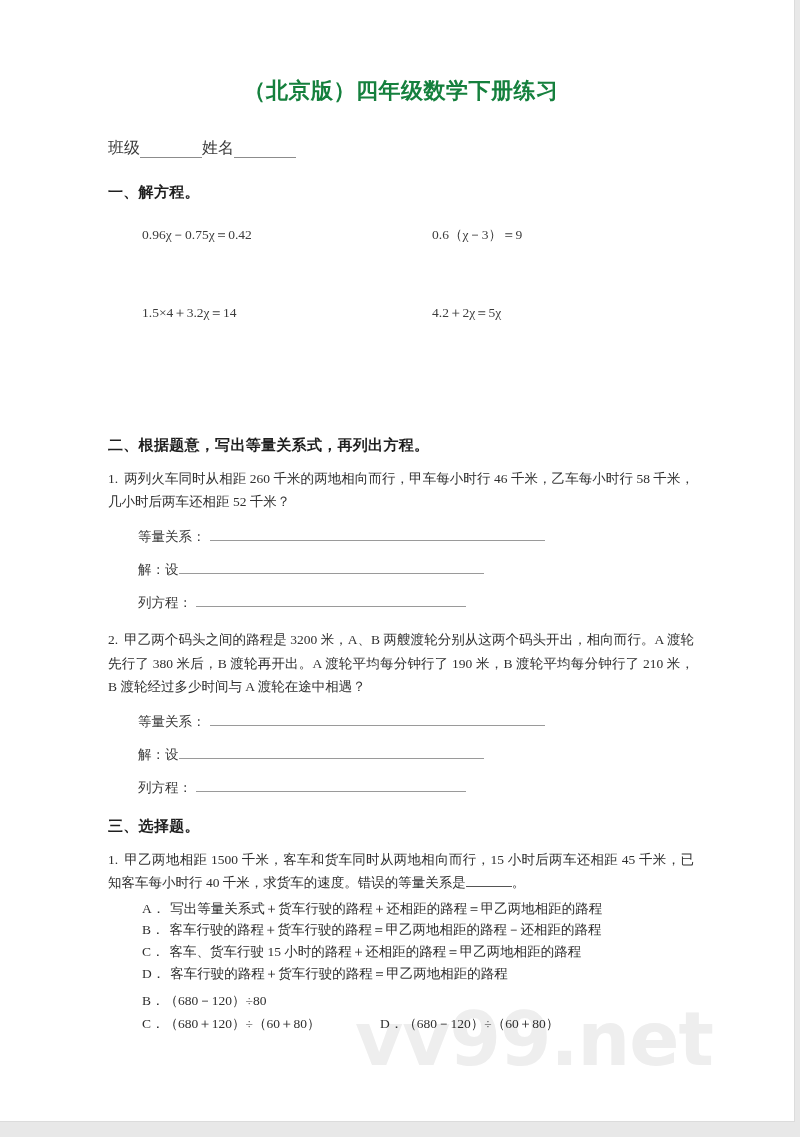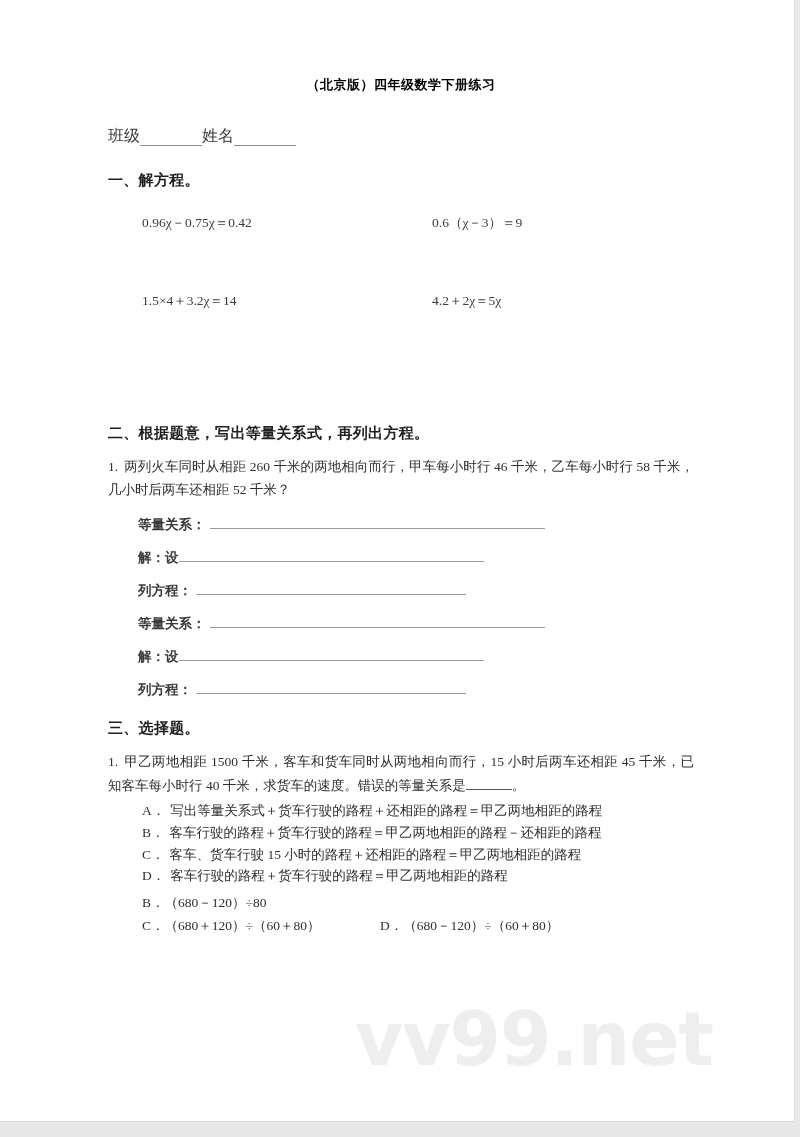--- a/index.html
+++ b/index.html
@@ -37,23 +37,23 @@
     white-space: nowrap;
     z-index: 0;
   }
   .content {
     position: relative;
     z-index: 2;
     padding: 0 100px 0 108px;
   }
   .doc-title {
     text-align: center;
-    font-size: 13px;
+    font-size: 22px;
     font-weight: bold;
-    color: #000000;
+    color: #15803d;
     margin: 0;
     padding-top: 76px;
     letter-spacing: 0.5px;
   }
   .name-line {
     font-size: 16px;
     color: #3a3a3a;
     margin-top: 32px;
     white-space: nowrap;
   }
@@ -87,21 +87,20 @@
     margin-top: 12px;
     text-align: justify;
   }
   .q-text .num { margin-right: 6px; }
   .ans-block { padding-left: 30px; margin-top: 6px; }
   .ans-line {
     font-size: 13.5px;
     color: #3a3a3a;
     margin-top: 15px;
     white-space: nowrap;
-    font-weight: bold;
   }
   .ans-line .lbl { display: inline-block; }
   .ans-rule {
     display: inline-block;
     border-bottom: 1px solid #9a9a9a;
     vertical-align: baseline;
     height: 12px;
   }
   .r-long { width: 335px; margin-left: 4px; }
   .r-mid  { width: 305px; margin-left: 0px; }
@@ -173,20 +172,23 @@
         <span class="lbl">等量关系：</span><span class="ans-rule r-long"></span>
       </div>
       <div class="ans-line">
         <span class="lbl">解：设</span><span class="ans-rule r-mid"></span>
       </div>
       <div class="ans-line">
         <span class="lbl">列方程：</span><span class="ans-rule r-short"></span>
       </div>
     </div>
 
+    <div class="q-text" style="margin-top:16px;">
+      <span class="num">2.</span><span>甲乙两个码头之间的路程是 3200 米，A、B 两艘渡轮分别从这两个码头开出，相向而行。A 渡轮先行了 380 米后，B 渡轮再开出。A 渡轮平均每分钟行了 190 米，B 渡轮平均每分钟行了 210 米，B 渡轮经过多少时间与 A 渡轮在途中相遇？</span>
+    </div>
 
     <div class="ans-block">
       <div class="ans-line">
         <span class="lbl">等量关系：</span><span class="ans-rule r-long"></span>
       </div>
       <div class="ans-line">
         <span class="lbl">解：设</span><span class="ans-rule r-mid"></span>
       </div>
       <div class="ans-line">
         <span class="lbl">列方程：</span><span class="ans-rule r-short"></span>

